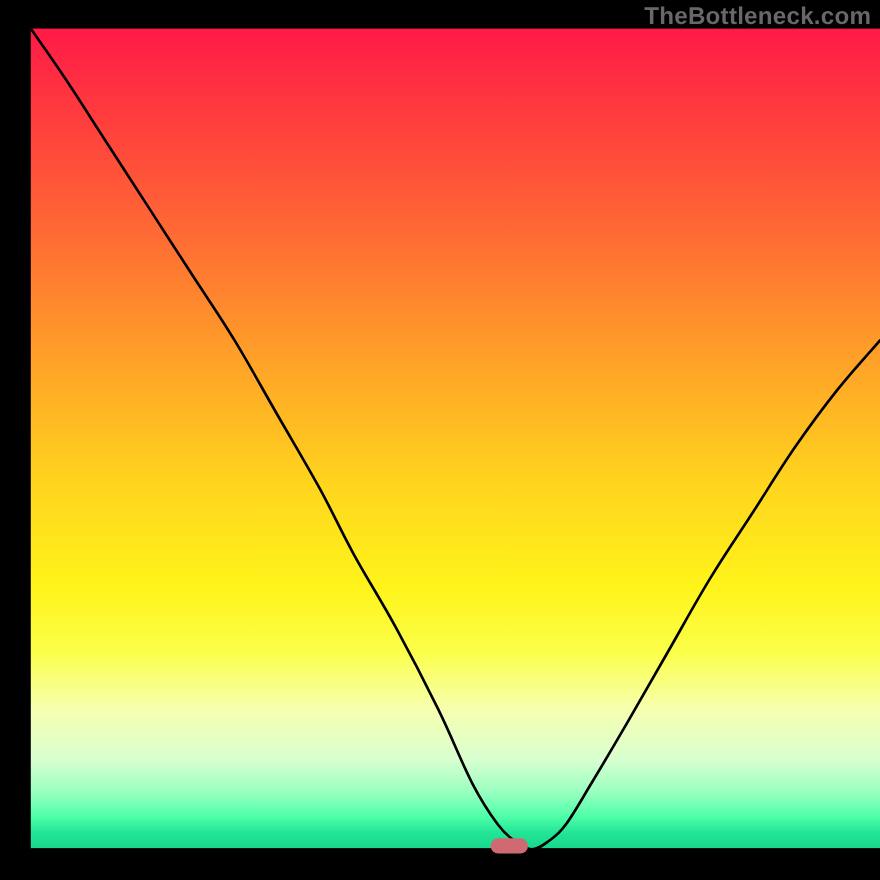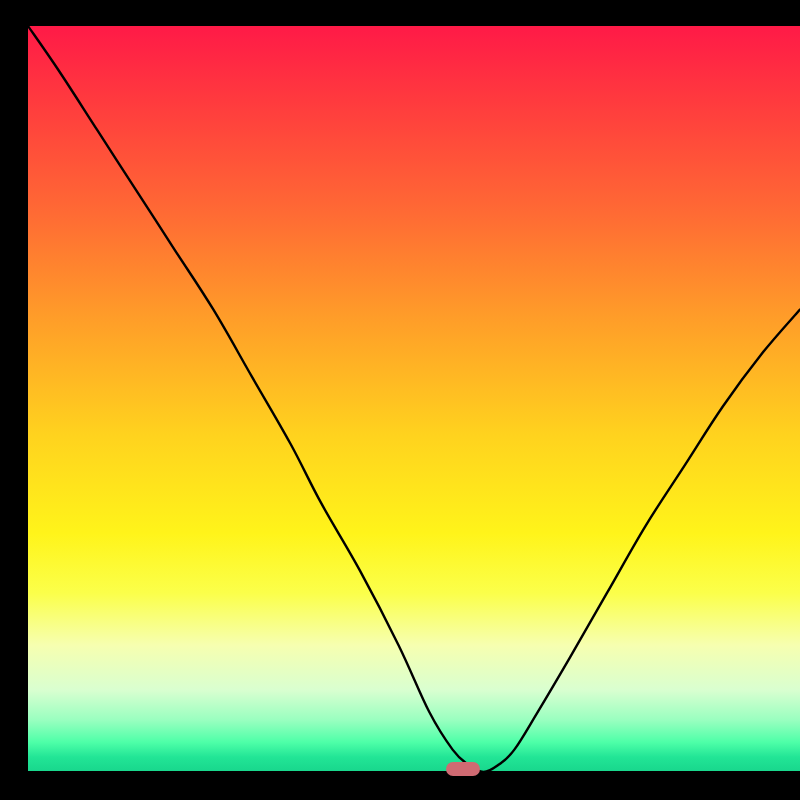--- a/index.html
+++ b/index.html
@@ -62,20 +62,21 @@
     height: 14px;
     background: #cf6a72;
     border-radius: 8px;
   }
 </style>
 </head>
 <body>
 
 <div class="chart-wrap">
 
+  <div class="watermark">TheBottleneck.com</div>
 
   <div class="plot" id="plot" style="left: 28px; top: 26px; width: 772px; height: 746px;">
 
     <svg class="curve" id="curve-svg" width="772" height="746" viewBox="0 0 772 746">
       <path id="curve-path" fill="none" stroke-width="2.4" stroke-linejoin="round" stroke-linecap="round" d="M 0 0 C 5.5584 8.056799999999997, 18.373599999999996 25.96079999999998, 30.88 44.75999999999999 C 43.3864 63.559200000000004, 55.584 82.95520000000005, 69.48 104.44000000000005 C 83.376 125.92480000000006, 94.18400000000001 142.6352, 108.08000000000001 164.12 C 121.97600000000001 185.6048, 132.78400000000002 202.31520000000006, 146.68 223.80000000000007 C 160.576 245.28480000000008, 171.38400000000001 260.65240000000006, 185.28 283.48 C 199.176 306.3076, 209.98399999999998 326.44960000000003, 223.88 350.62 C 237.776 374.7904, 249.9736 394.9324, 262.48 417.76 C 274.9864 440.5876, 280.85360000000003 454.61240000000004, 293.36 477.44 C 305.8664 500.26759999999996, 318.06399999999996 519.0668, 331.96 544.5799999999999 C 345.856 570.0931999999999, 358.0536 593.6668, 370.56 619.18 C 383.0664 644.6931999999999, 391.7128 667.5208, 401.44 686.32 C 411.1672 705.1192000000001, 417.65200000000004 714.2204, 424.6 723.62 C 431.548 733.0196, 434.48159999999996 734.5115999999999, 440.03999999999996 738.54 C 445.59839999999997 742.5684, 449.92159999999996 746, 455.47999999999996 746 C 461.03839999999997 746, 465.3616 742.5684, 470.92 738.54 C 476.4784 734.5115999999999, 479.41200000000003 733.0196, 486.36 723.62 C 493.308 714.2204, 499.79280000000006 702.4336000000001, 509.52000000000004 686.32 C 519.2472 670.2064, 527.8936 655.5848, 540.4 634.1 C 552.9064 612.6152000000001, 565.104 591.1304, 579 566.96 C 592.896 542.7896000000001, 603.7040000000001 522.6476, 617.6 499.82 C 631.496 476.9924, 642.304 461.62480000000005, 656.1999999999999 440.14000000000004 C 670.0959999999999 418.65520000000004, 680.9040000000001 400.602, 694.8000000000001 380.46 C 708.696 360.318, 719.504 345.6963999999999, 733.4 328.23999999999995 C 747.2959999999999 310.7836, 765.052 291.5368, 772 283.48" stroke="#000000"></path>
     </svg>
 
     <div class="axis-bottom" id="axis-bottom" style="top: 745px; width: 772px;"></div>
 
   </div>

